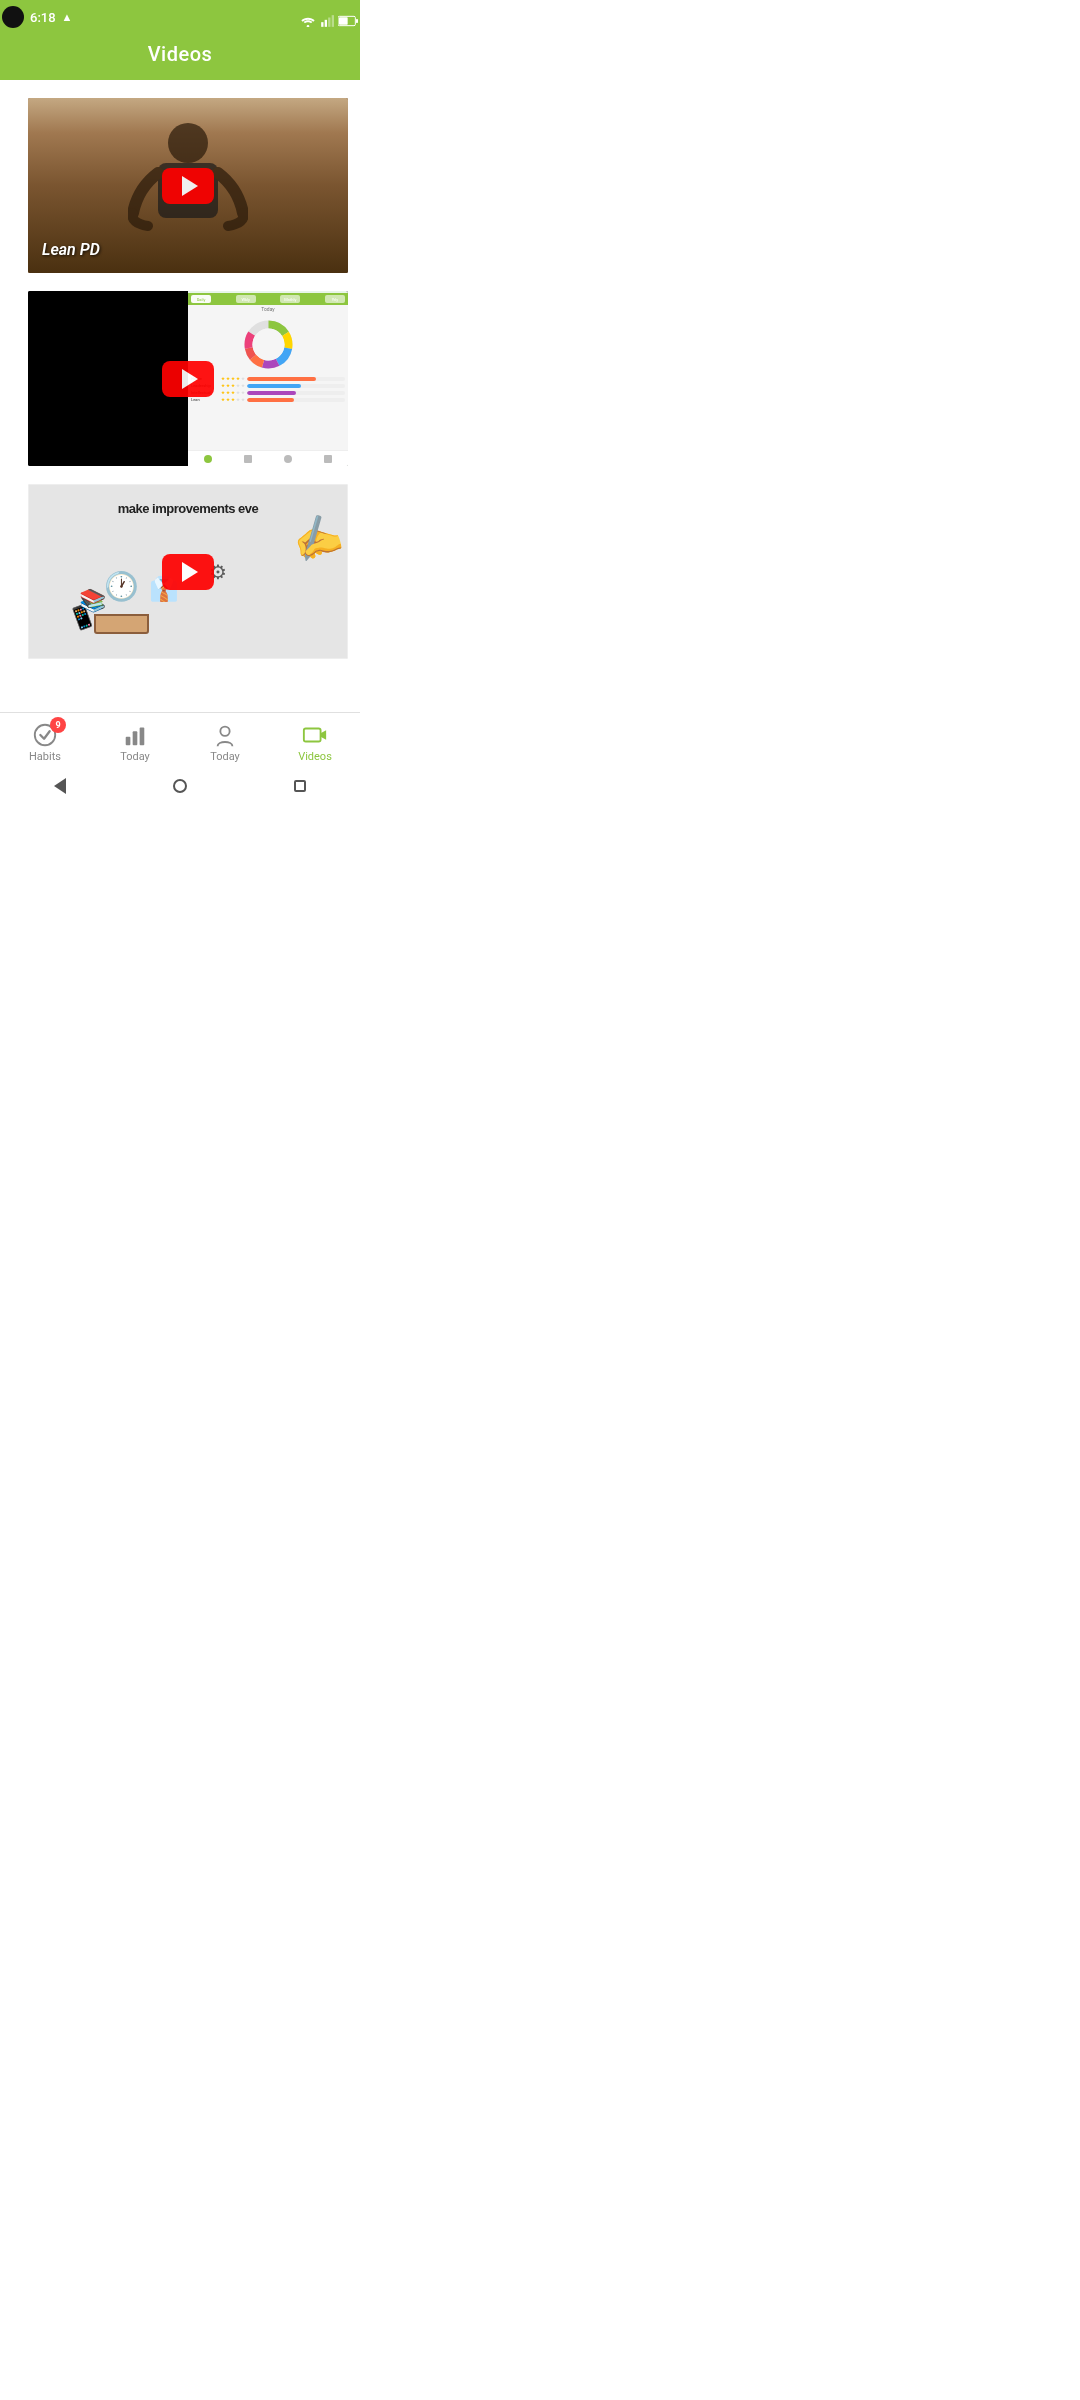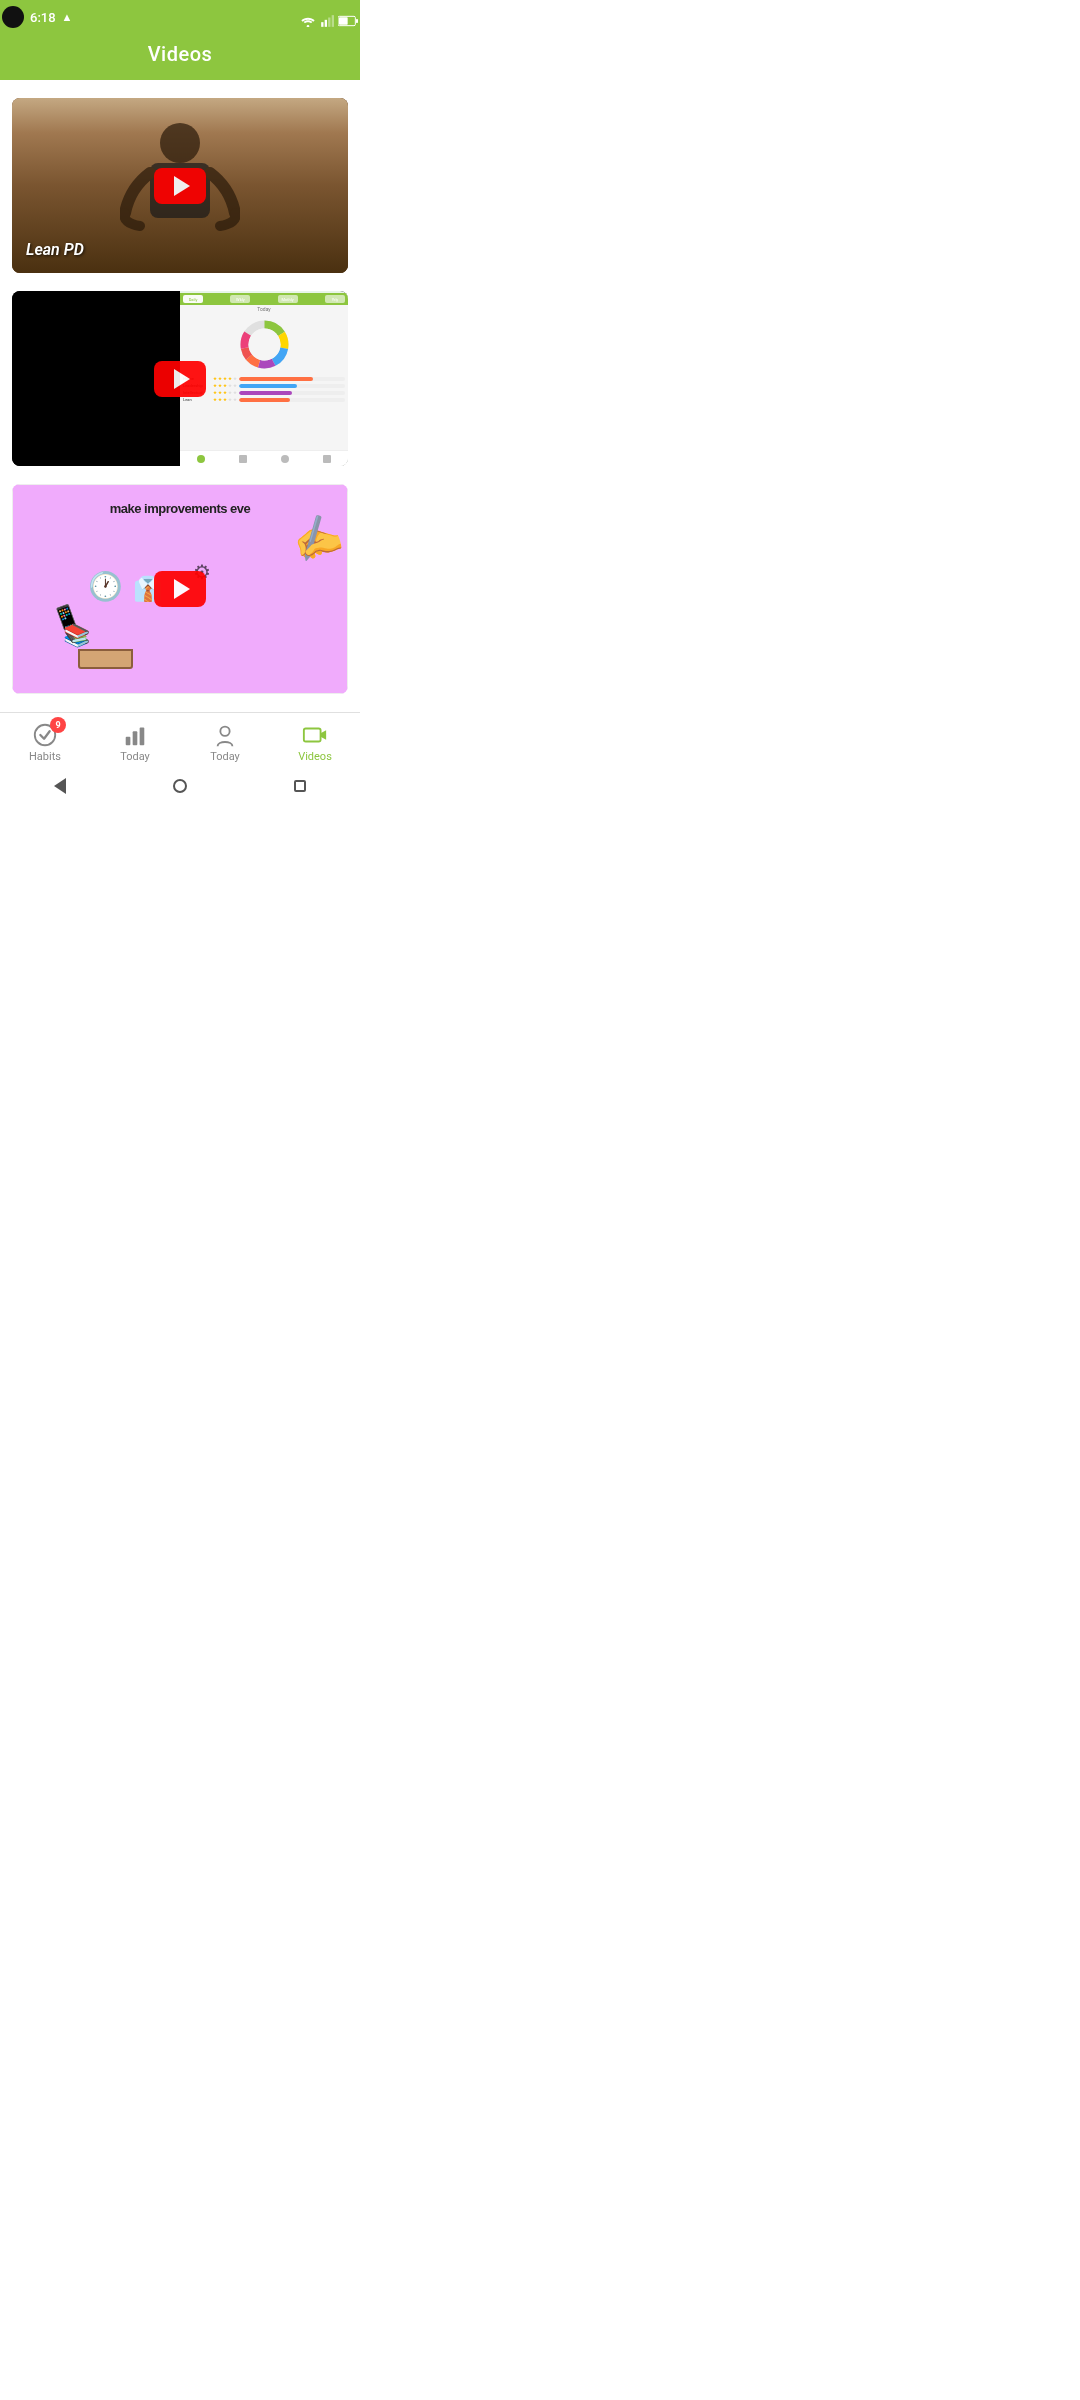--- a/index.html
+++ b/index.html
@@ -67,24 +67,24 @@
     
     .main-content {
       height: calc(800px - 28px - 52px - 60px - 28px);
       overflow-y: auto;
       background: #fff;
       padding: 0;
     }
 
     
     .video-item {
-      margin: 18px 12px 0 12px;
+      margin: 18px 12px 0 28px;
       position: relative;
       cursor: pointer;
-      border-radius: 8px;
+      border-radius: 2px;
       overflow: hidden;
     }
     .video-item:last-child {
       margin-bottom: 10px;
     }
 
     
     .video1-bg {
       width: 100%;
       height: 175px;
@@ -242,22 +242,22 @@
     .app-nav-icon {
       width: 8px;
       height: 8px;
       background: #ccc;
       border-radius: 1px;
     }
 
     
     .video3-bg {
       width: 100%;
-      height: 210px;
-      background: #f0abfc;
+      height: 175px;
+      background: #e5e5e5;
       position: relative;
       overflow: hidden;
       border: 1px solid #eee;
     }
     .video3-text {
       position: absolute;
       top: 16px;
       left: 50%;
       transform: translateX(-50%);
       font-size: 13px;

